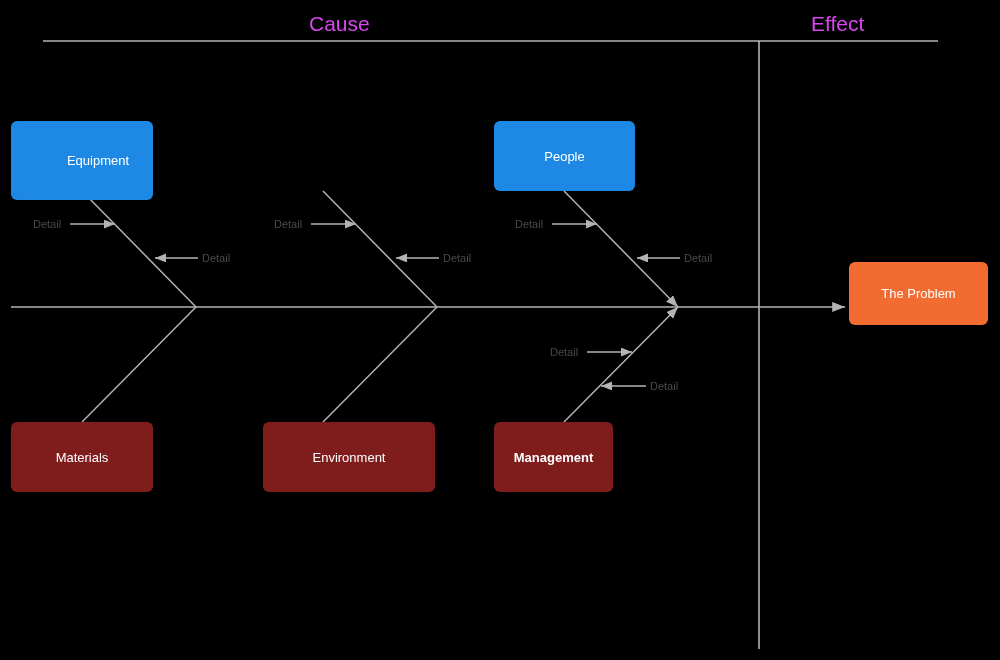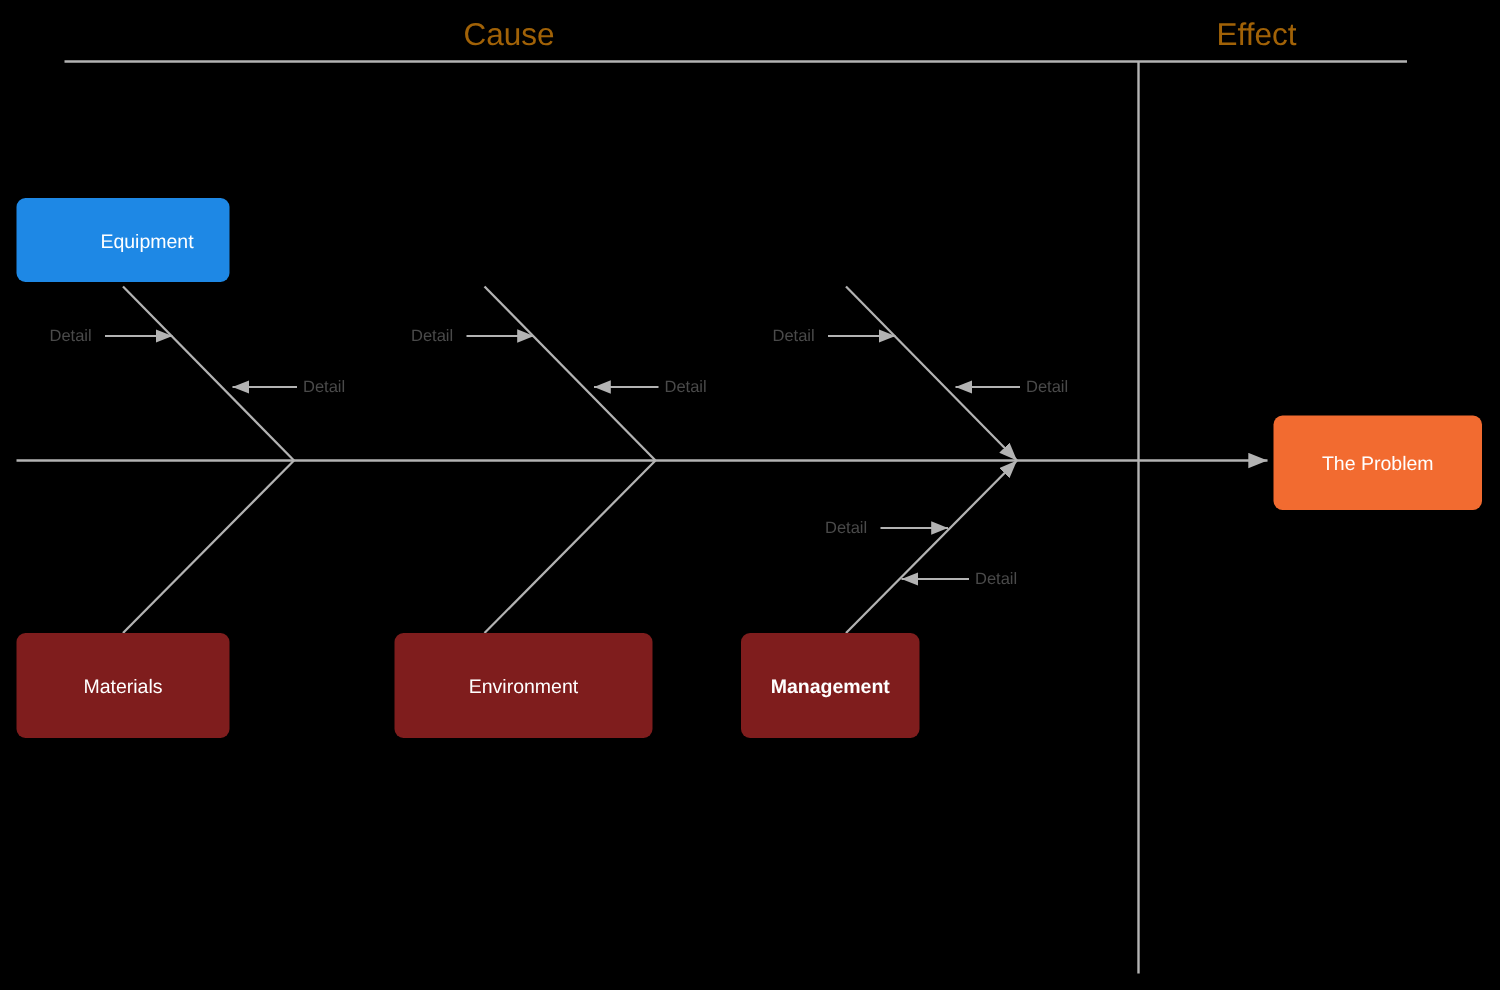--- a/index.html
+++ b/index.html
@@ -18,21 +18,21 @@
   }
   #svg-layer {
     position: absolute;
     left: 0;
     top: 0;
     width: 1000px;
     height: 660px;
   }
   .hdr-label {
     position: absolute;
-    color: #a16207;
+    color: #d946ef;
     font-size: 21px;
     font-family: "Liberation Sans", sans-serif;
     white-space: nowrap;
     line-height: 1;
   }
   .cat-box {
     position: absolute;
     display: flex;
     align-items: center;
     justify-content: center;
@@ -105,39 +105,42 @@
     <line x1="552" y1="224" x2="597" y2="224" stroke="#b3b3b3" stroke-width="1.4" marker-end="url(#arrowRight)"></line>
     <line x1="680" y1="258" x2="637" y2="258" stroke="#b3b3b3" stroke-width="1.4" marker-end="url(#arrowLeft)"></line>
 
     <line x1="587" y1="352" x2="632" y2="352" stroke="#b3b3b3" stroke-width="1.4" marker-end="url(#arrowRight)"></line>
     <line x1="646" y1="386" x2="601" y2="386" stroke="#b3b3b3" stroke-width="1.4" marker-end="url(#arrowLeft)"></line>
   </svg>
 
   <div class="hdr-label" style="left:309px; top:13px;">Cause</div>
   <div class="hdr-label" style="left:811px; top:13px;">Effect</div>
 
-  <div class="cat-box blue" style="left:11px; top:132px; width:142px; height:56px;padding-left:32px;">
+  <div class="cat-box blue" style="left:11px; top:121px; width:142px; height:79px;padding-left:32px;">
     <span>Equipment</span>
   </div>
 
 
+  <div class="cat-box blue" style="left:494px; top:121px; width:141px; height:70px;">
+    <span>People</span>
+  </div>
 
   <div class="cat-box green" style="left:11px; top:422px; width:142px; height:70px;">
     <span>Materials</span>
   </div>
 
   <div class="cat-box green" style="left:263px; top:422px; width:172px; height:70px;">
     <span>Environment</span>
   </div>
 
   <div class="cat-box green" style="left:494px; top:422px; width:119px; height:70px;font-weight:bold;">
     <span>Management</span>
   </div>
 
-  <div class="problem-box" style="left:849px; top:277px; width:139px; height:63px;align-items:center;">
+  <div class="problem-box" style="left:849px; top:262px; width:139px; height:63px;align-items:center;">
     <span>The Problem</span>
   </div>
 
   <div class="detail-label" style="left:33px; top:219px;">Detail</div>
   <div class="detail-label" style="left:202px; top:253px;">Detail</div>
 
   <div class="detail-label" style="left:274px; top:219px;">Detail</div>
   <div class="detail-label" style="left:443px; top:253px;">Detail</div>
 
   <div class="detail-label" style="left:515px; top:219px;">Detail</div>

